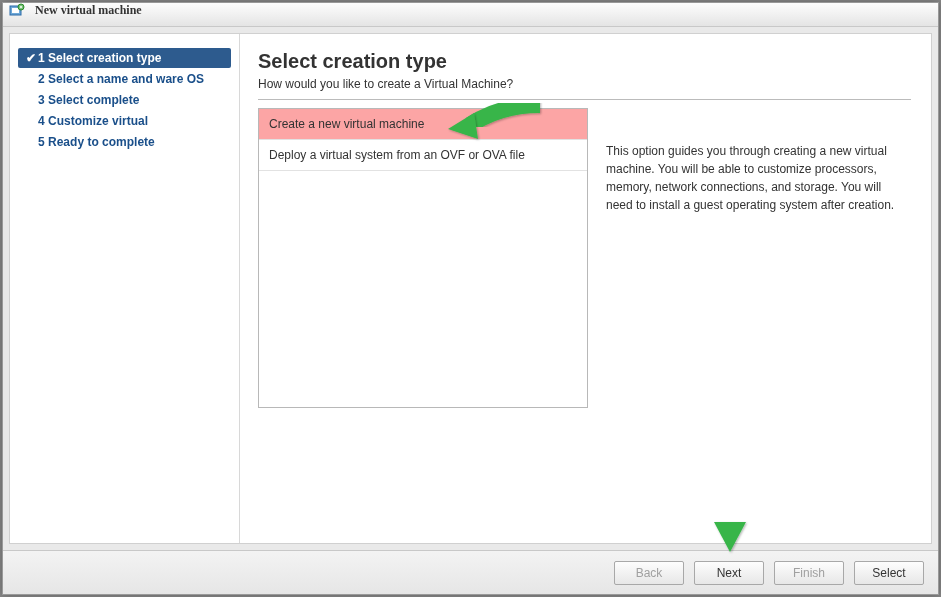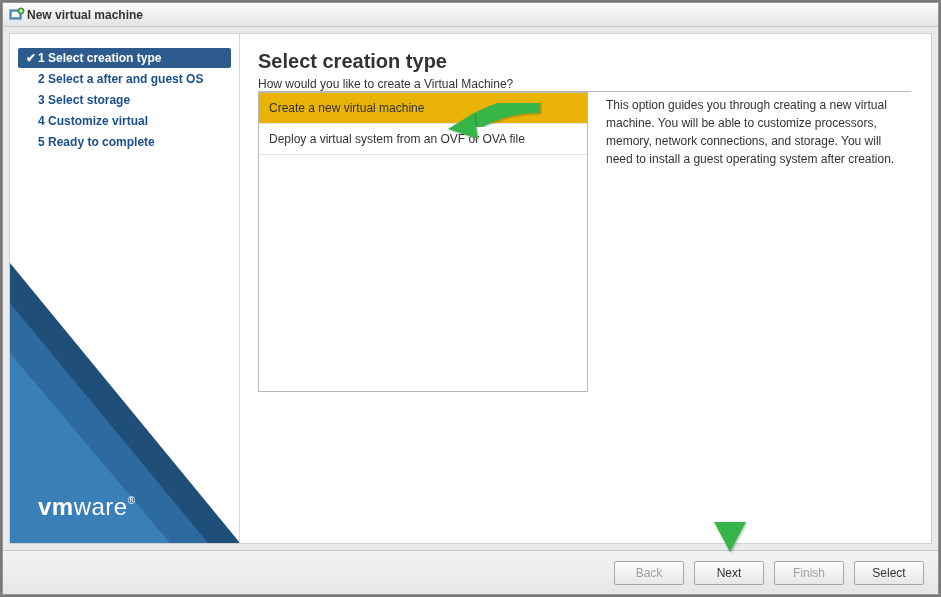--- a/index.html
+++ b/index.html
@@ -19,25 +19,26 @@
     border: 1px solid #999;
     box-shadow: 0 0 8px rgba(0,0,0,0.3);
     display: flex;
     flex-direction: column;
   }
   .titlebar {
     height: 24px;
     background: linear-gradient(#fdfdfd, #e4e4e4);
     border-bottom: 1px solid #c8c8c8;
     display: flex;
-    align-items: center;
+    align-items: flex-start;
     padding: 0 6px;
-    gap: 2px;
+    gap: 10px;
     color: #333;
     font-weight: bold;
+    font-family: Liberation Serif, serif;
   }
   .titlebar .ticon { width:16px; height:16px; display:inline-flex; align-items:center; justify-content:center;}
   .content {
     flex: 1;
     display: flex;
     background: #fff;
     margin: 6px;
     border: 1px solid #d0d0d0;
   }
   .sidebar {
@@ -100,51 +101,52 @@
   }
   .main h1 {
     font-size: 20px;
     font-weight: bold;
     color: #333;
     margin-bottom: 4px;
   }
   .main .sub {
     font-size: 12px;
     color: #333;
-    padding-bottom: 0;
+    padding-bottom: 8px;
     border-bottom: 1px solid #bbb;
-    margin-bottom: 0;
+    margin-bottom: 8px;
   }
   .split {
     display: flex;
     gap: 18px;
     flex: 1;
   }
   .listbox {
     width: 330px;
     border: 1px solid #b8b8b8;
     background: #fff;
     height: 300px;
   }
   .opt {
     padding: 8px 10px;
     border-bottom: 1px solid #e2e2e2;
     color: #333;
     cursor: pointer;
     font-size: 12px;
   }
   .opt.selected {
-    background: #eab308;
+    background: #fca5a5;
   }
   .desc {
     flex: 1;
     color: #333;
     font-size: 12px;
     line-height: 1.5;
     padding-top: 4px;
+    margin-top: 30px;
   }
   .footer {
     height: 44px;
     border-top: 1px solid #c8c8c8;
     display: flex;
     align-items: center;
     justify-content: flex-end;
     padding: 17px 14px;
     gap: 10px;
     background: linear-gradient(#f3f3f3,#e6e6e6);
@@ -190,46 +192,36 @@
     <div class="sidebar">
       <div class="steps">
         <div class="step active">
           <span class="ck">✔</span>
           <span>1</span>&nbsp;
           <span>Select creation type</span>
         </div>
         <div class="step">
           <span class="ck"></span>
           <span>2</span>&nbsp;
-          <span>Select a after and guest OS</span>
+          <span>Select a name and ware OS</span>
         </div>
         <div class="step">
           <span class="ck"></span>
           <span>3</span>&nbsp;
-          <span>Select storage</span>
+          <span>Select complete</span>
         </div>
         <div class="step">
           <span class="ck"></span>
           <span>4</span>&nbsp;
           <span>Customize virtual</span>
         </div>
         <div class="step">
           <span class="ck"></span>
           <span>5</span>&nbsp;
           <span>Ready to complete</span>
-        </div>
-      </div>
-      <div class="brand">
-        <svg width="230" height="280" viewBox="0 0 230 280">
-          <polygon points="0,0 0,280 230,280" fill="#1f4e79"></polygon>
-          <polygon points="0,40 0,280 198,280" fill="#2d6aa0"></polygon>
-          <polygon points="0,90 0,280 160,280" fill="#3a7fb8"></polygon>
-        </svg>
-        <div class="brand-logo">
-          <span class="bold">vm</span><span class="thin">ware</span><sup>®</sup>
         </div>
       </div>
     </div>
 
     <div class="main">
       <h1>Select creation type</h1>
       <div class="sub">How would you like to create a Virtual Machine?</div>
       <div class="split">
         <div class="listbox">
           <div class="opt selected">

